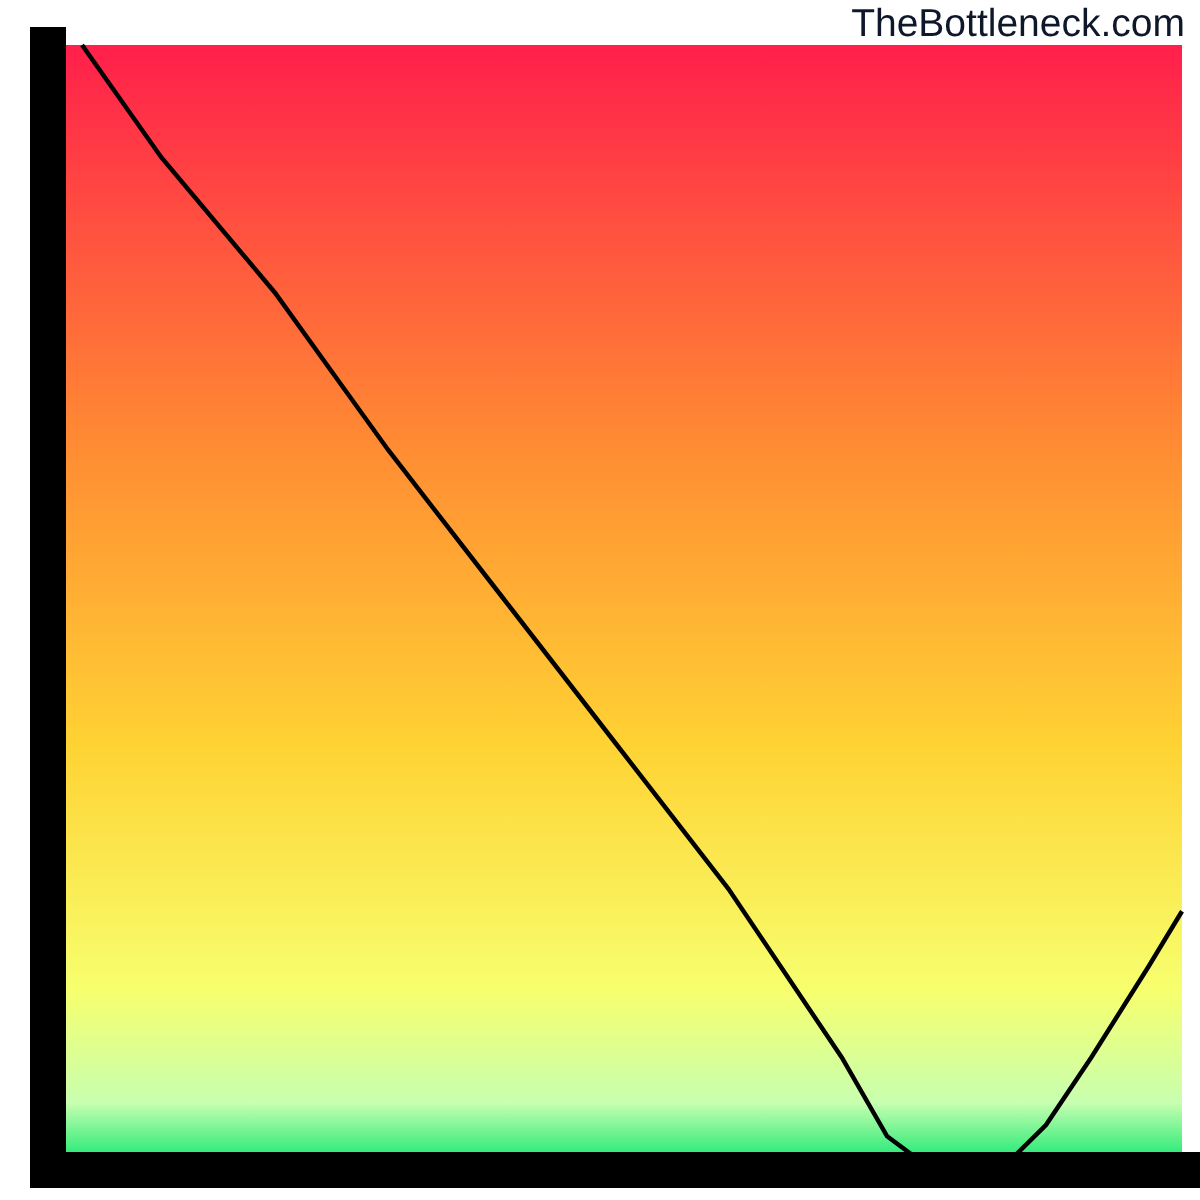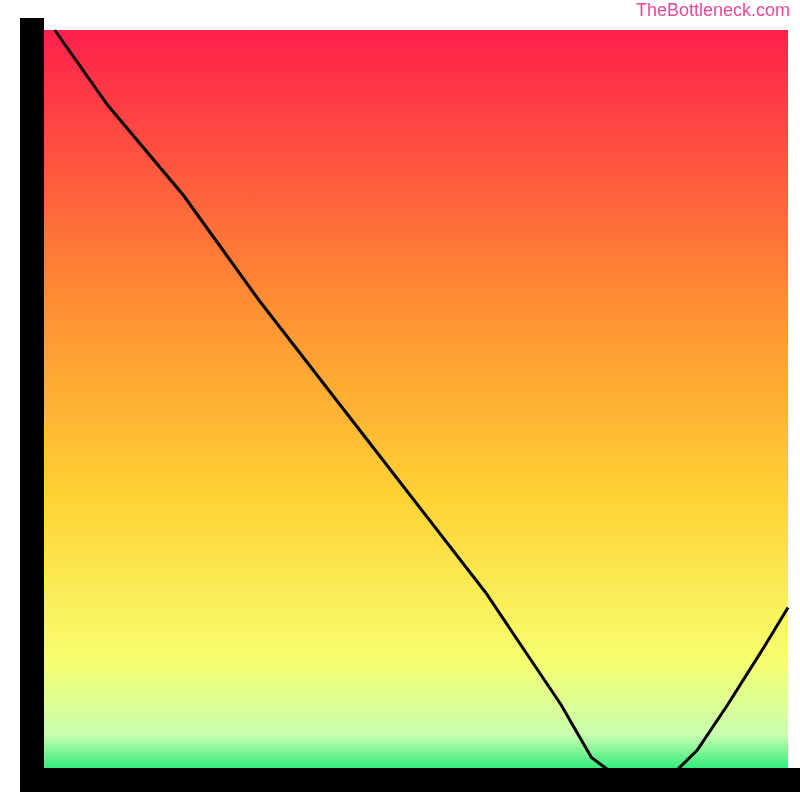--- a/index.html
+++ b/index.html
@@ -12,22 +12,22 @@
   }
   .container {
     position: relative;
     width: 800px;
     height: 800px;
   }
   .watermark {
     position: absolute;
     top: 0;
     right: 10px;
-    color: #ec4899;
-    font-size: 18px;
+    color: #0f172a;
+    font-size: 26px;
     font-weight: 500;
     letter-spacing: 0px;
   }
   svg {
     display: block;
   }
 </style>
 </head>
 <body>
 <div class="container">

